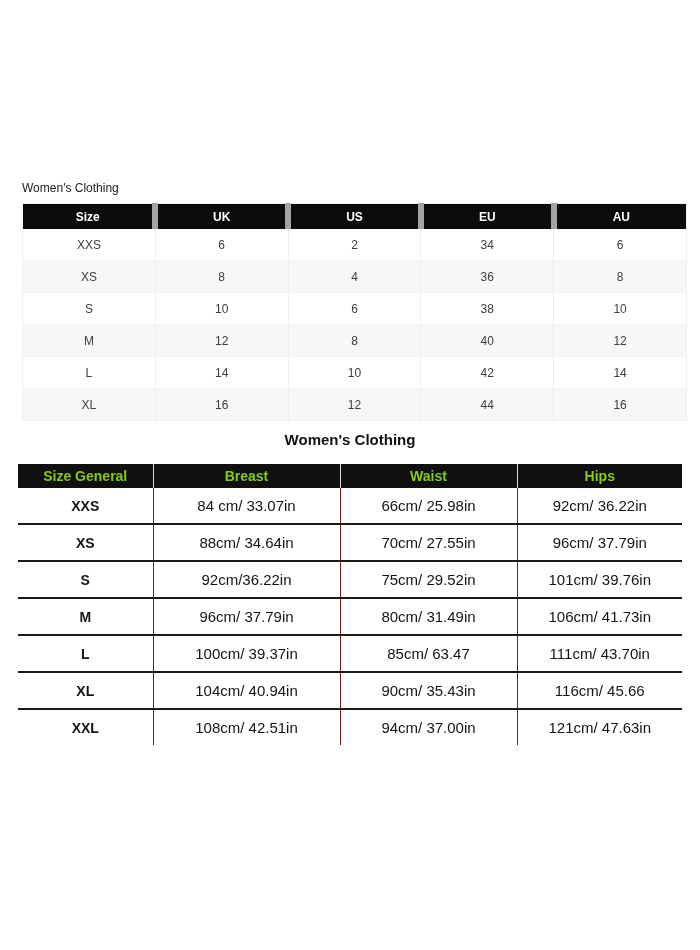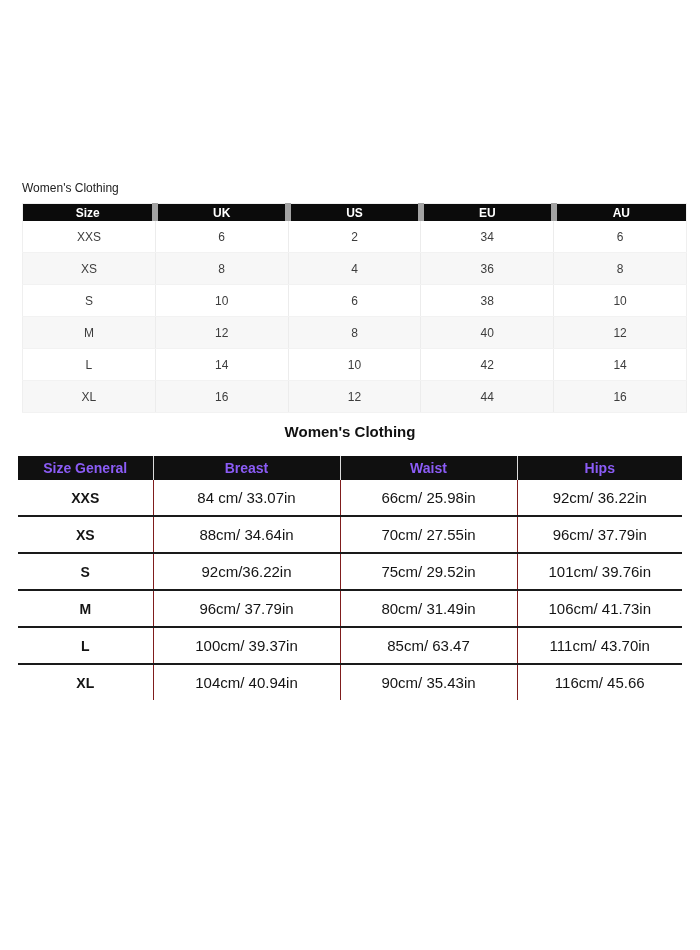--- a/index.html
+++ b/index.html
@@ -15,39 +15,39 @@
     font-size:12px; line-height:14px; color:#222222;
   }
   table { border-collapse:collapse; table-layout:fixed; }
   .t1 {
     margin:8px 0 0 22px; width:665px;
     border:1px solid #efefef;
   }
   .t1 th {
     background:#0b0b0b; color:#ffffff;
     font-size:12px; font-weight:600;
-    height:17px; text-align:center; padding:0;
+    height:25px; text-align:center; padding:0;
   }
   .t1 th + th { border-left:6px solid #a3a3a3; }
   .t1 td {
     height:31px; text-align:center; padding:0;
     font-size:12px; color:#3d3d3d; background:#ffffff;
     border-bottom:1px solid #f2f2f2;
   }
   .t1 td + td { border-left:1px solid #ececec; }
   .t1 tbody tr:nth-child(even) td { background:#f7f7f7; }
 
   
   .t2-title {
     margin:10px 0 0 0; text-align:center;
     font-size:15px; line-height:17px; font-weight:bold; color:#111111;
   }
   .t2 { margin:16px 0 0 18px; width:664px; }
   .t2 th {
-    background:#101010; color:#8b5cf6;
+    background:#101010; color:#84cc16;
     font-size:14px; font-weight:bold;
     height:24px; text-align:center; padding:0;
   }
   .t2 th + th { border-left:1px solid #dcdcdc;text-align:center; }
   .t2 td {
     height:35px; text-align:center; padding:0;
     font-size:15px; color:#141414; background:#ffffff;
   }
   .t2 td + td { border-left:1px solid #7f1d1d; }
   .t2 tbody tr + tr td { border-top:2px solid #1a1a1a; }
@@ -165,14 +165,20 @@
       <td>100cm/ 39.37in</td>
       <td>85cm/ 63.47</td>
       <td>111cm/ 43.70in</td>
     </tr>
     <tr>
       <td class="size">XL</td>
       <td>104cm/ 40.94in</td>
       <td>90cm/ 35.43in</td>
       <td>116cm/ 45.66</td>
     </tr>
+    <tr>
+      <td class="size">XXL</td>
+      <td>108cm/ 42.51in</td>
+      <td>94cm/ 37.00in</td>
+      <td>121cm/ 47.63in</td>
+    </tr>
   </tbody>
 </table>
 
 </body></html>

